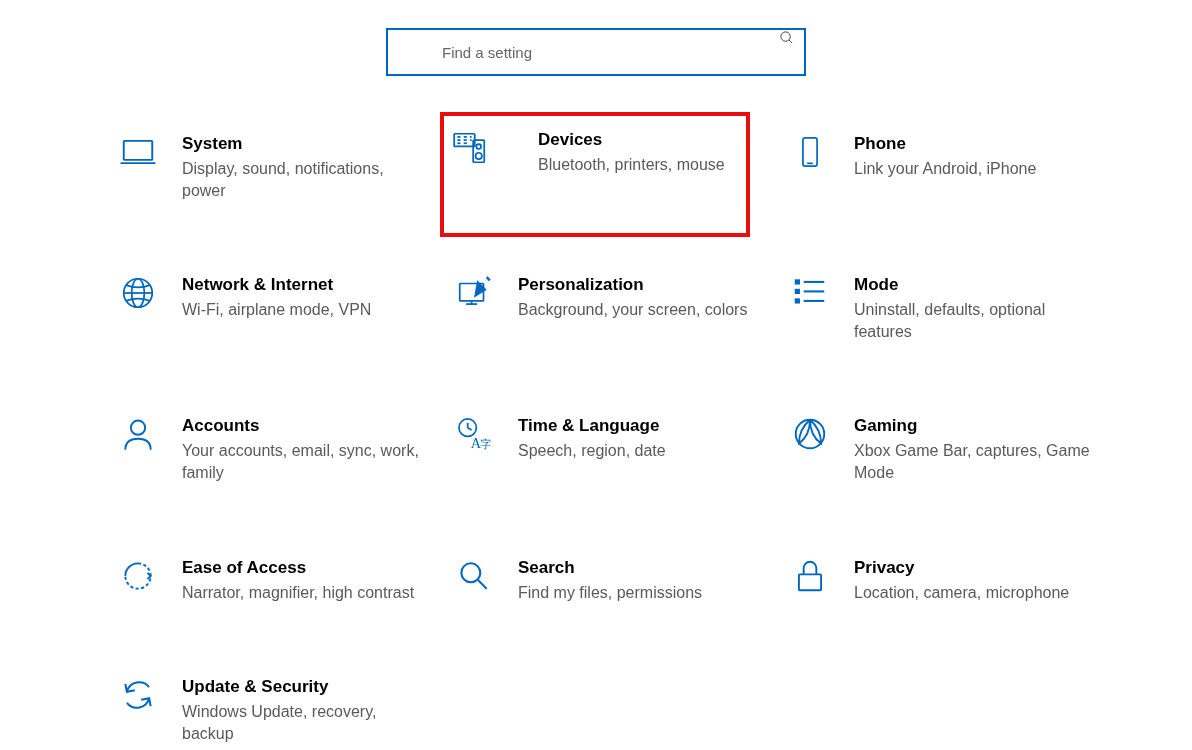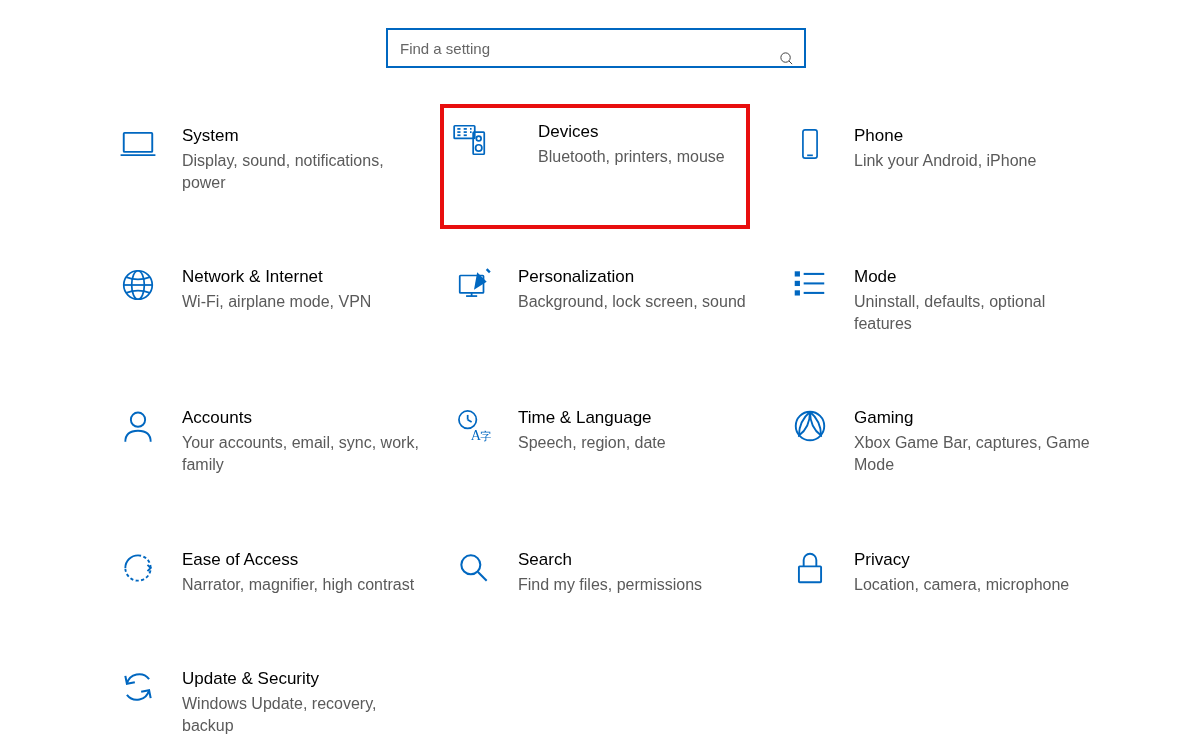--- a/index.html
+++ b/index.html
@@ -13,25 +13,26 @@
     }
     .search-wrap {
       display: flex;
       justify-content: center;
       padding-top: 28px;
       padding-bottom: 50px;
     }
     .search-box {
       position: relative;
       width: 420px;
-      height: 40px;
+      height: 48px;
       border: 2px solid #0067c0;
       background: #fff;
       display: flex;
-      align-items: flex-end;
+      align-items: flex-start;
+      padding-left: 42px;
     }
     .search-input {
       flex: 1;
       height: 100%;
       border: none;
       outline: none;
       padding: 0 12px;
       font-size: 15px;
       color: #444;
       background: transparent;
@@ -64,21 +65,21 @@
       width: 40px;
       height: 40px;
       display: flex;
       align-items: center;
       justify-content: center;
       color: #0067c0;
     }
     .tile-text { flex: 1; padding-top: 2px; }
     .tile-title {
       font-size: 17px;
-      font-weight: 400;
+      font-weight: 700;
       color: #000;
       margin-bottom: 4px;
     }
     .tile-desc {
       font-size: 16px;
       color: #5a5a5a;
       line-height: 1.35;
     }
     .highlight {
       border: 4px solid #e80e0e;
@@ -175,21 +176,21 @@
       <svg width="38" height="38" viewBox="0 0 48 48" fill="none" stroke="#0067c0" stroke-width="2.2">
         <rect x="6" y="12" width="30" height="22" rx="1"></rect>
           <line x1="14" y1="38" x2="28" y2="38"></line>
           <line x1="21" y1="34" x2="21" y2="38"></line>
         <path d="M28 8 L40 20 L24 30 Z" fill="#0067c0" stroke="none"></path>
         <line x1="40" y1="4" x2="44" y2="8" stroke-width="3"></line>
       </svg>
     </span>
     <div class="tile-text">
       <div class="tile-title">Personalization</div>
-      <div class="tile-desc">Background, lock screen, sound</div>
+      <div class="tile-desc">Background, your screen, colors</div>
     </div>
   </div>
 
   <div class="tile">
     <span class="tile-icon">
       <svg width="38" height="38" viewBox="0 0 48 48" fill="none" stroke="#0067c0" stroke-width="2.6">
         <rect x="6" y="8" width="4" height="4" fill="#0067c0"></rect>
           <line x1="16" y1="10" x2="42" y2="10"></line>
         <rect x="6" y="20" width="4" height="4" fill="#0067c0"></rect>
           <line x1="16" y1="22" x2="42" y2="22"></line>

